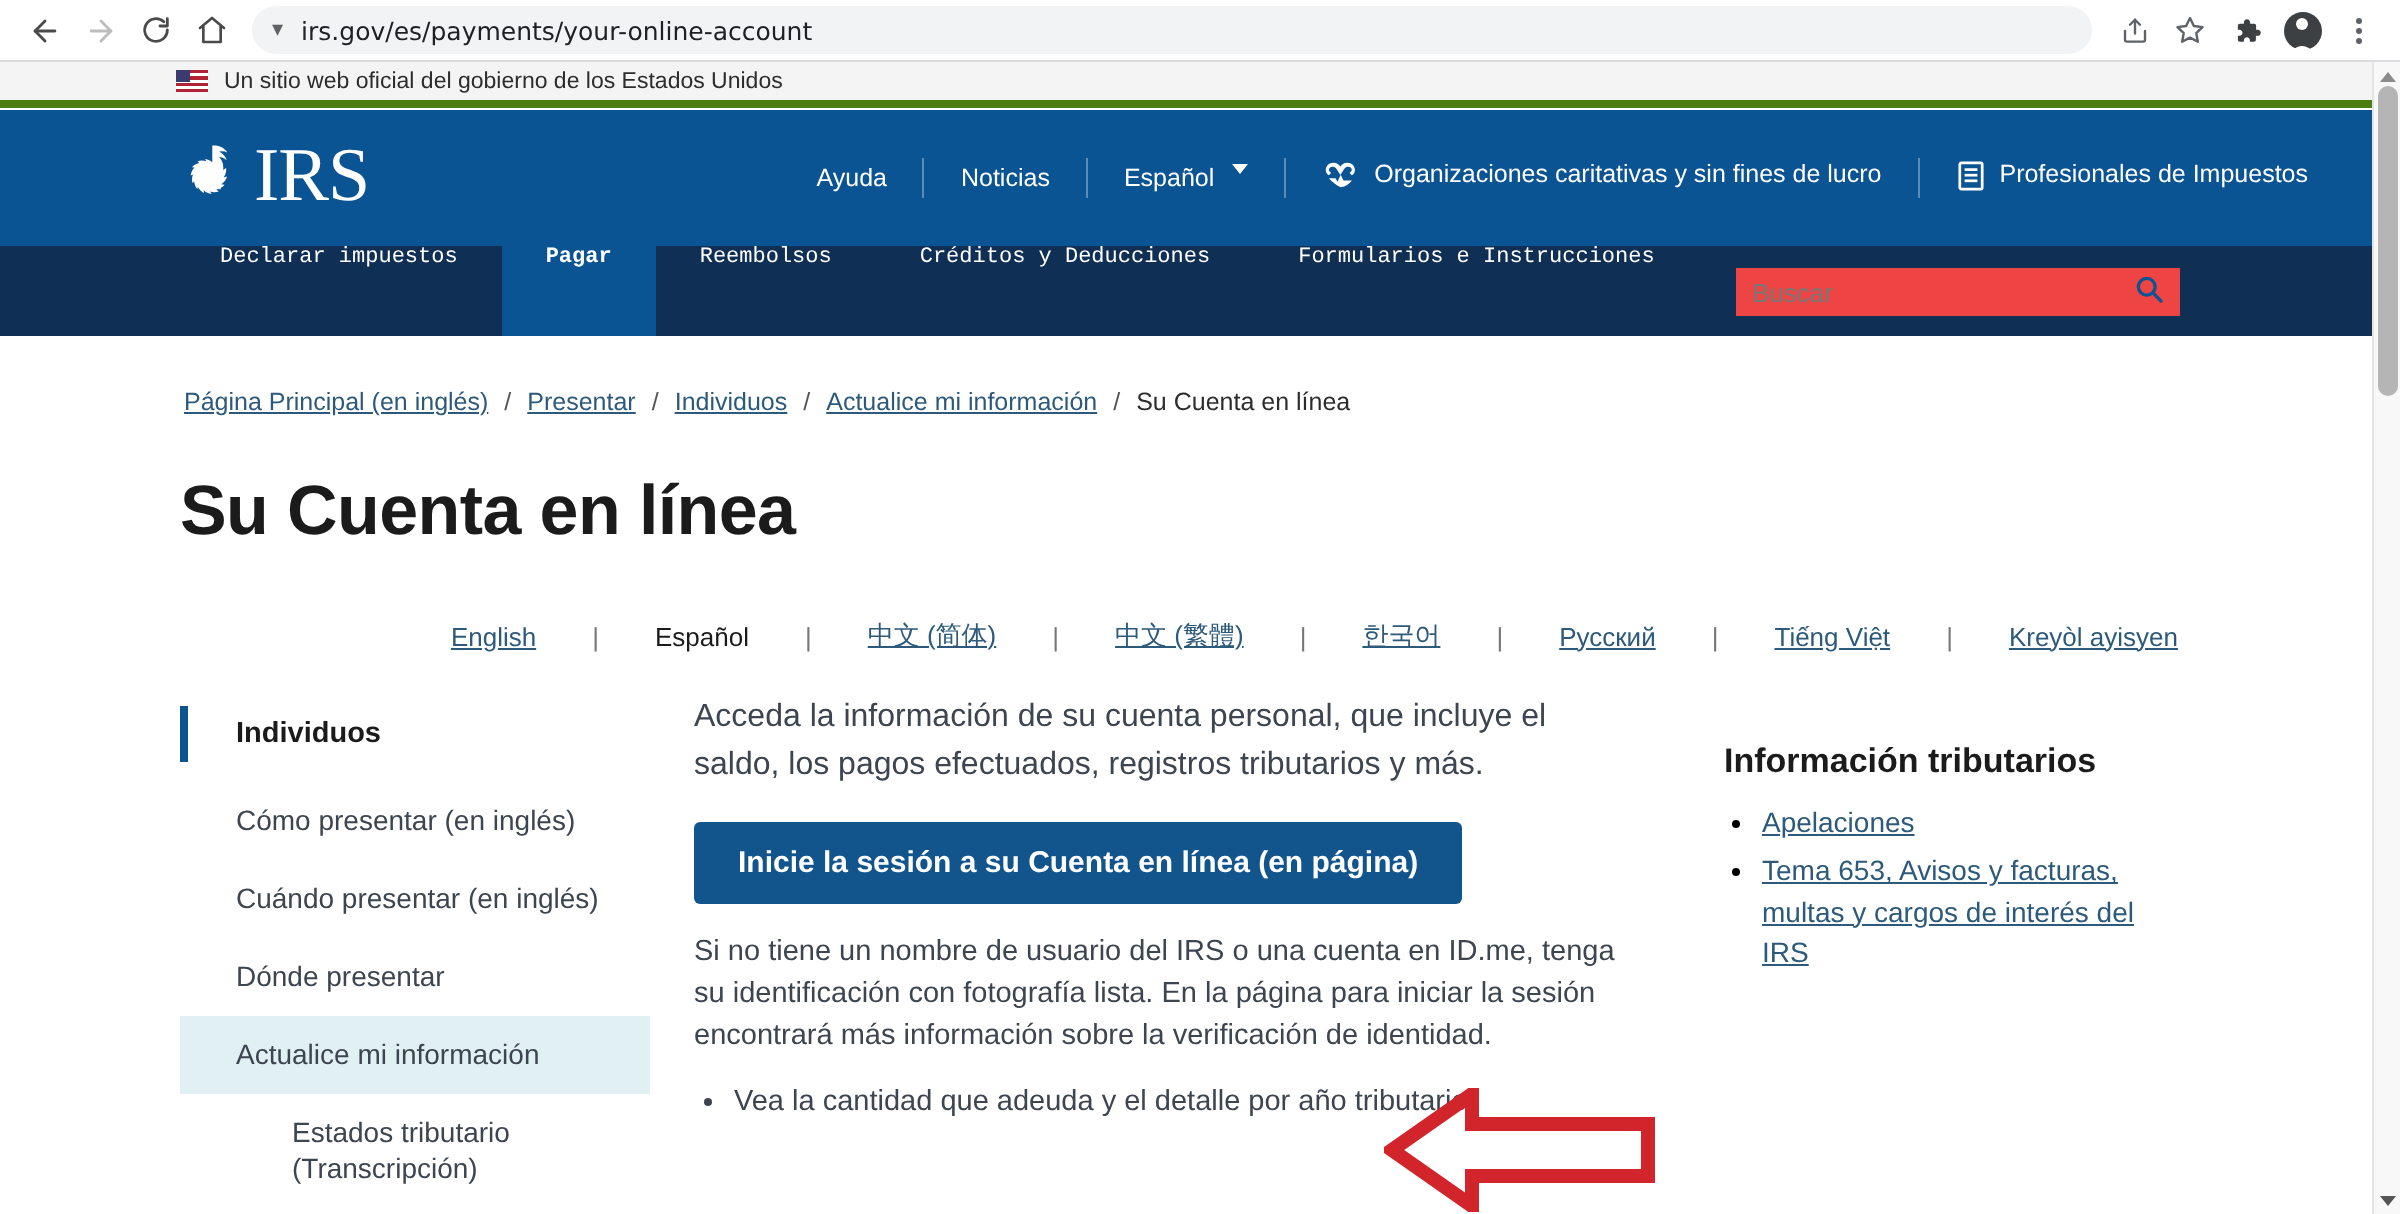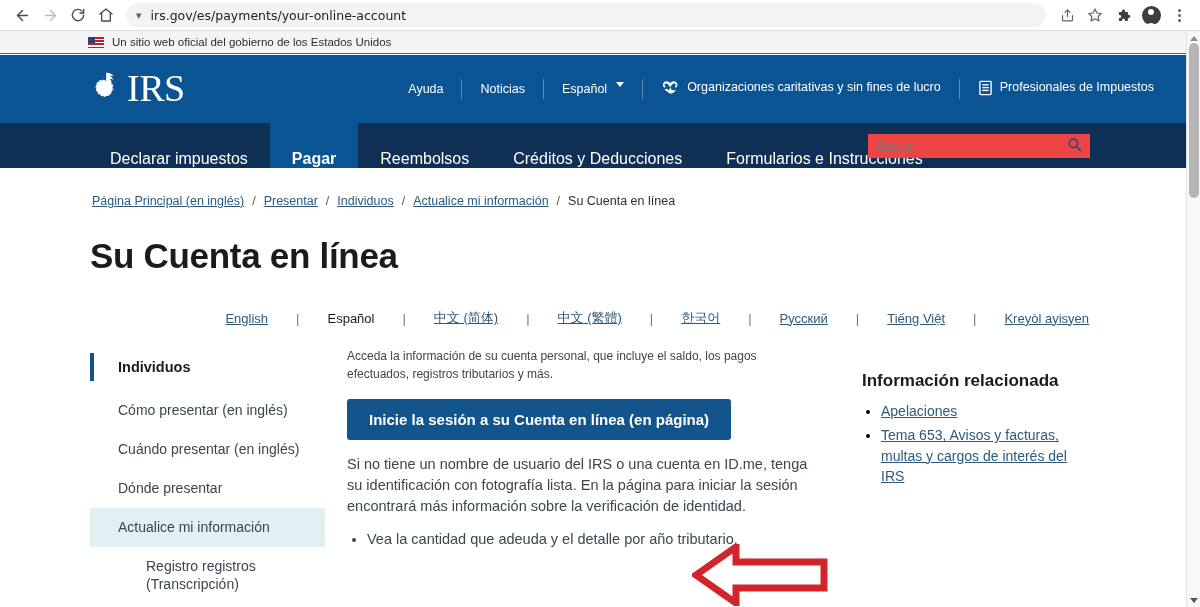--- a/index.html
+++ b/index.html
@@ -69,21 +69,21 @@
   .kebab { display: flex; flex-direction: column; gap: 2px; align-items: center; }
   .kebab i { width: 3px; height: 3px; border-radius: 50%; background: #5f6368; display: block; }
 
   
   .gov-banner {
     position: absolute; top: 31px; left: 0;
     width: 1186px; height: 23px;
     background: #f4f4f4;
     display: flex; align-items: center;
     padding-left: 88px;
-    border-bottom: 1px solid #4d7c0f;
+    border-bottom: 4px solid #4d7c0f;
   }
   .flag-icon {
     width: 16px; height: 11px;
     margin-right: 8px;
     position: relative; overflow: hidden;
     display: inline-block;
     flex: 0 0 auto;
   }
   .flag-icon .stripes {
     position: absolute; inset: 0;
@@ -147,25 +147,26 @@
   .main-nav {
     position: absolute; top: 123px; left: 0;
     width: 1186px; height: 45px;
     background: #102f54;
   }
   .main-nav-items {
     position: absolute; left: 88px; top: 0;
     height: 45px; display: flex; align-items: stretch;
   }
   .nav-item {
-    display: flex; align-items: flex-end;
+    display: flex; align-items: flex-start;
     padding: 0 22px;
-    font-size: 16px; color: #ffffff;
+    font-size: 11px; color: #ffffff;
     text-decoration: none; cursor: pointer;
     white-space: nowrap;
+    font-family: Liberation Mono, monospace;
   }
   .nav-item.active { background: #0b5493; font-weight: bold; }
   .search-wrap {
     position: absolute; right: 96px; top: 11px;
     width: 222px; height: 24px;
     background: #ef4444;
     display: flex; align-items: center;
     padding: 0 8px;
   }
   .search-input {
@@ -239,21 +240,21 @@
   }
   .sidebar-item.active { background: #e1f0f3; }
   .sidebar-item.sub { padding-left: 56px; }
 
   
   .main-col {
     position: absolute; left: 347px; top: 179px;
     width: 470px;
   }
   .intro-text {
-    font-size: 12px; color: #3d4551; line-height: 1.5;
+    font-size: 16px; color: #3d4551; line-height: 1.5;
   }
   .signin-btn {
     display: inline-block;
     margin-top: 16px;
     background: #12558d;
     color: #ffffff;
     font-size: 15px; font-weight: bold;
     padding: 12px 22px;
     border: none; border-radius: 3px;
     cursor: pointer;
@@ -530,21 +531,21 @@
     <a class="sidebar-item">
       <span>Cuándo presentar (en inglés)</span>
     </a>
     <a class="sidebar-item">
       <span>Dónde presentar</span>
     </a>
     <a class="sidebar-item active">
       <span>Actualice mi información</span>
     </a>
     <a class="sidebar-item sub">
-      <span>Registro registros (Transcripción)</span>
+      <span>Estados tributario (Transcripción)</span>
     </a>
     <a class="sidebar-item sub">
       
     </a>
   </aside>
 
   <main class="main-col">
     <p class="intro-text">Acceda la información de su cuenta personal, que incluye el saldo, los pagos efectuados, registros tributarios y más.</p>
 
     <button class="signin-btn">Inicie la sesión a su Cuenta en línea (en página)</button>
@@ -558,21 +559,21 @@
     
   </main>
 
   <div class="red-arrow">
     <svg width="136" height="62" viewBox="0 0 136 62">
       <polygon points="4,31 44,3 44,18 132,18 132,44 44,44 44,59" fill="none" stroke="#d1252b" stroke-width="7" stroke-linejoin="miter"></polygon>
     </svg>
   </div>
 
   <aside class="right-sidebar">
-    <h3 class="rs-head">Información relacionada</h3>
+    <h3 class="rs-head">Información tributarios</h3>
     <ul class="rs-list">
       <li>
         <a>Apelaciones</a>
       </li>
       <li>
         <a>Tema 653, Avisos y facturas, multas y cargos de interés del IRS</a>
       </li>
     </ul>
 
   </aside>

